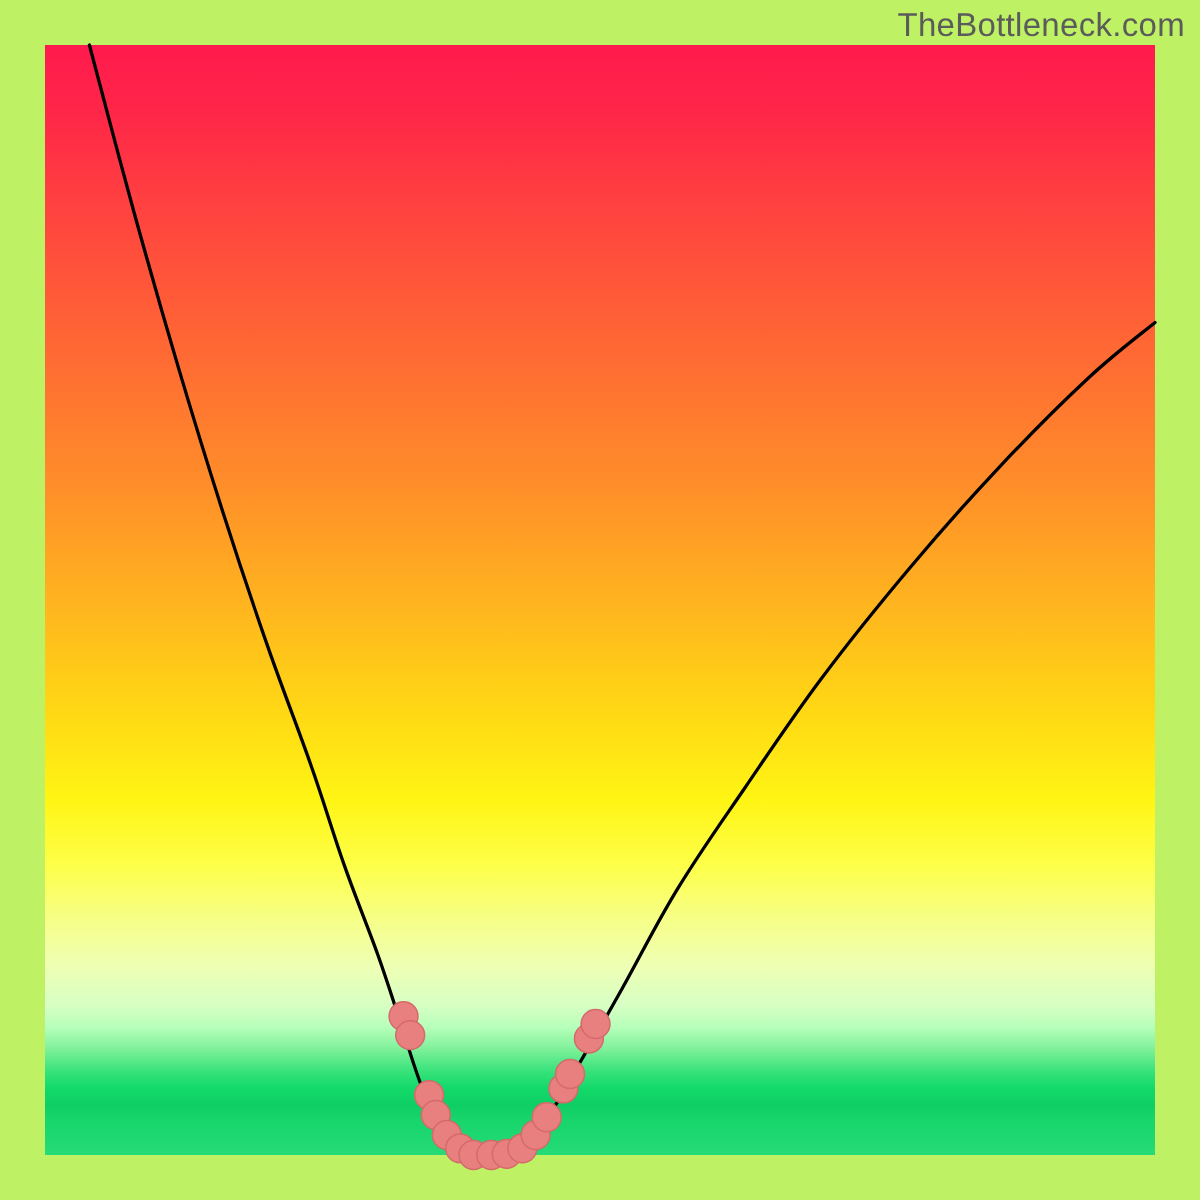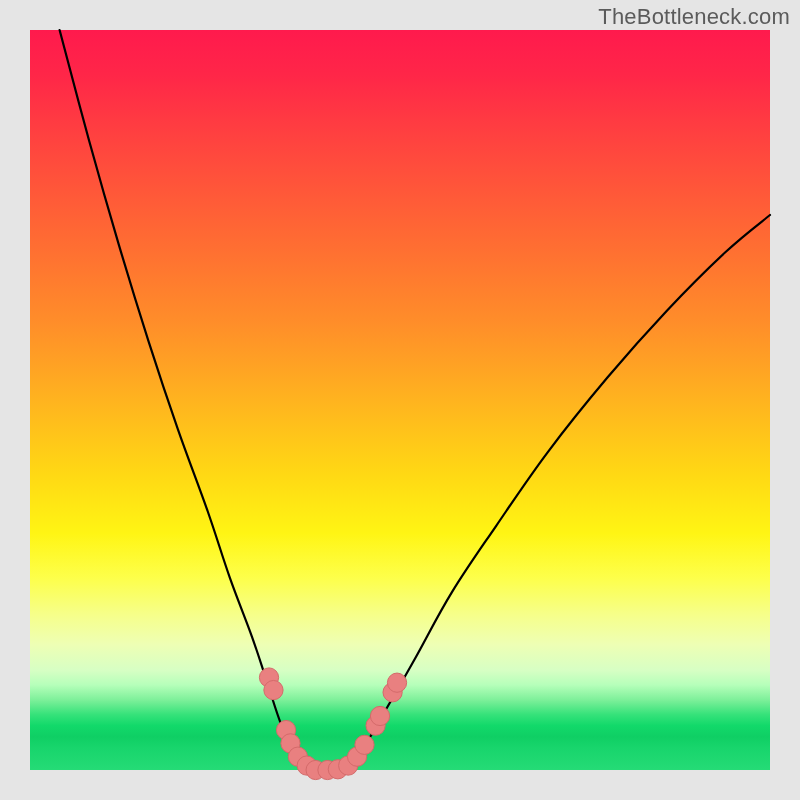--- a/index.html
+++ b/index.html
@@ -8,21 +8,21 @@
     width: 800px;
     height: 800px;
     background: #000;
     overflow: hidden;
     font-family: Arial, Helvetica, sans-serif;
   }
   .outer {
     position: relative;
     width: 800px;
     height: 800px;
-    background: #e5e5e5;
+    background: #bef264;
   }
   .plot {
     position: absolute;
     left: 30px;
     top: 30px;
     width: 740px;
     height: 740px;
     
     background: linear-gradient(to bottom,
       #ff1a4d 0%,

